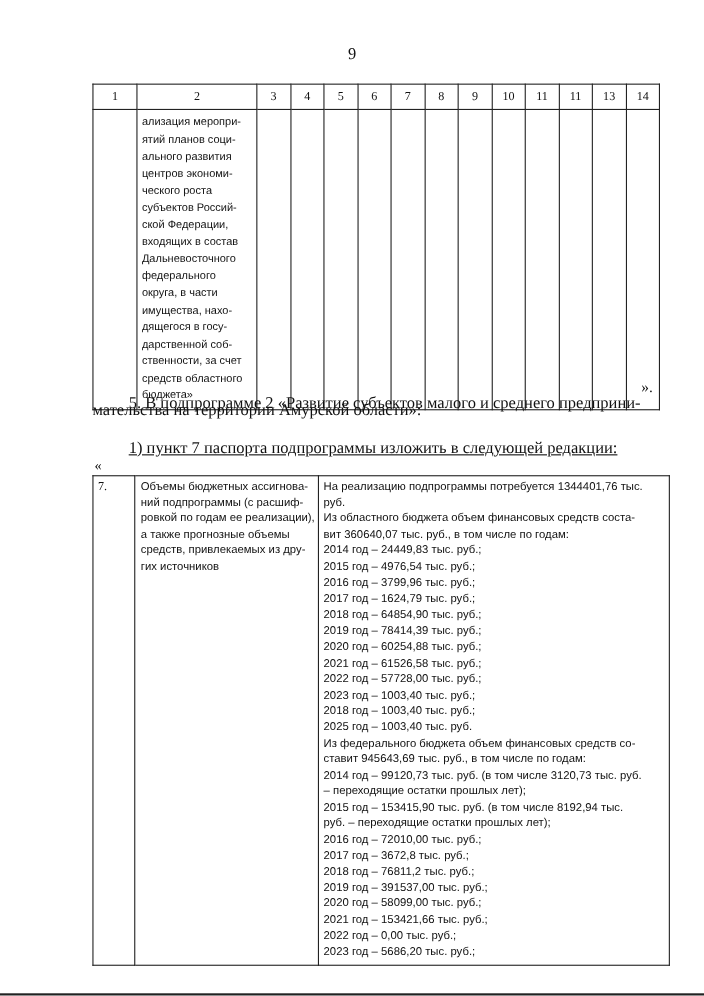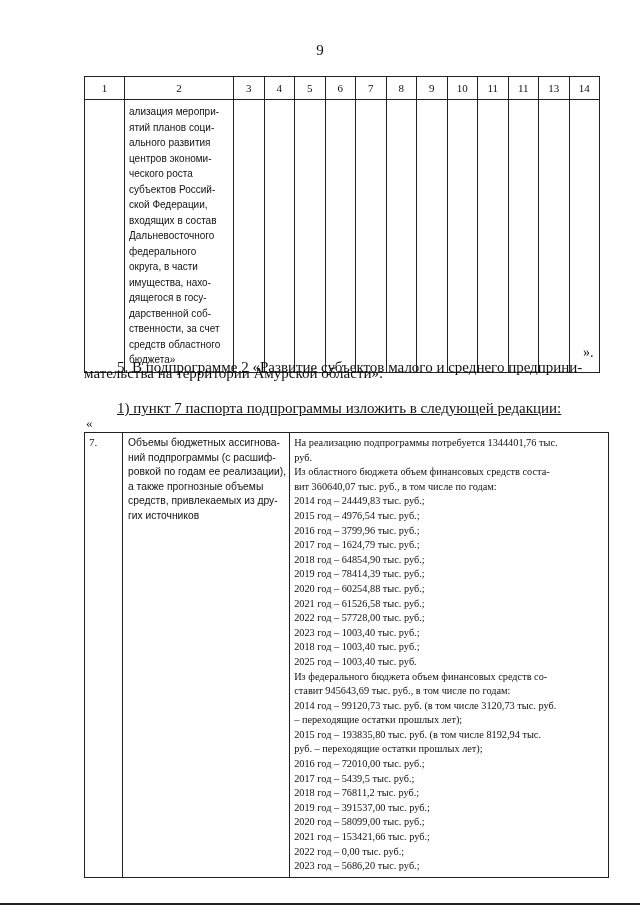--- a/index.html
+++ b/index.html
@@ -37,21 +37,21 @@
     .open-quote { position: absolute; left: 86px; top: 415px; font-size: 13px; }
     
     .t2 { left: 84px; top: 432px; }
     .t2 td { border: 1px solid #222; vertical-align: top; padding: 0; }
     .t2 .n { width: 29px; font-size: 11px; padding: 3px 4px; }
     .t2 .lbl {
       width: 158px; font-family: "Liberation Sans", "DejaVu Sans", sans-serif;
       font-size: 10.3px; line-height: 14.5px; padding: 3px 3px 3px 5px;
     }
     .t2 .val {
-      width: 310px; font-family: Liberation Serif, serif;
+      width: 310px; font-family: Liberation Sans, sans-serif;
       font-size: 10.3px; line-height: 14.6px; padding: 3px 4px 3px 4px; height: 411px;
     }
     .val-line { display: block; white-space: nowrap; }
     .scan-edge {
       position: absolute; left: 0; bottom: 0; width: 640px; height: 2px; background: #222;
     }
   </style>
 </head>
 <body>
 
@@ -144,24 +144,24 @@
       <span class="val-line">2020 год – 60254,88 тыс. руб.;</span>
       <span class="val-line">2021 год – 61526,58 тыс. руб.;</span>
       <span class="val-line">2022 год – 57728,00 тыс. руб.;</span>
       <span class="val-line">2023 год – 1003,40 тыс. руб.;</span>
       <span class="val-line">2018 год – 1003,40 тыс. руб.;</span>
       <span class="val-line">2025 год – 1003,40 тыс. руб.</span>
       <span class="val-line">Из федерального бюджета объем финансовых средств со-</span>
       <span class="val-line">ставит 945643,69 тыс. руб., в том числе по годам:</span>
       <span class="val-line">2014 год – 99120,73 тыс. руб. (в том числе 3120,73 тыс. руб.</span>
       <span class="val-line">–  переходящие остатки прошлых лет);</span>
-      <span class="val-line">2015 год – 193835,80 тыс. руб. (в том числе 8192,94 тыс.</span>
+      <span class="val-line">2015 год – 153415,90 тыс. руб. (в том числе 8192,94 тыс.</span>
       <span class="val-line">руб. – переходящие остатки прошлых лет);</span>
       <span class="val-line">2016 год – 72010,00 тыс. руб.;</span>
-      <span class="val-line">2017 год – 5439,5 тыс. руб.;</span>
+      <span class="val-line">2017 год – 3672,8 тыс. руб.;</span>
       <span class="val-line">2018 год – 76811,2 тыс. руб.;</span>
       <span class="val-line">2019 год – 391537,00 тыс. руб.;</span>
       <span class="val-line">2020 год – 58099,00 тыс. руб.;</span>
       <span class="val-line">2021 год – 153421,66 тыс. руб.;</span>
       <span class="val-line">2022 год – 0,00 тыс. руб.;</span>
       <span class="val-line">2023 год – 5686,20 тыс. руб.;</span>
     </td>
   </tr>
 </tbody>
   </table>

